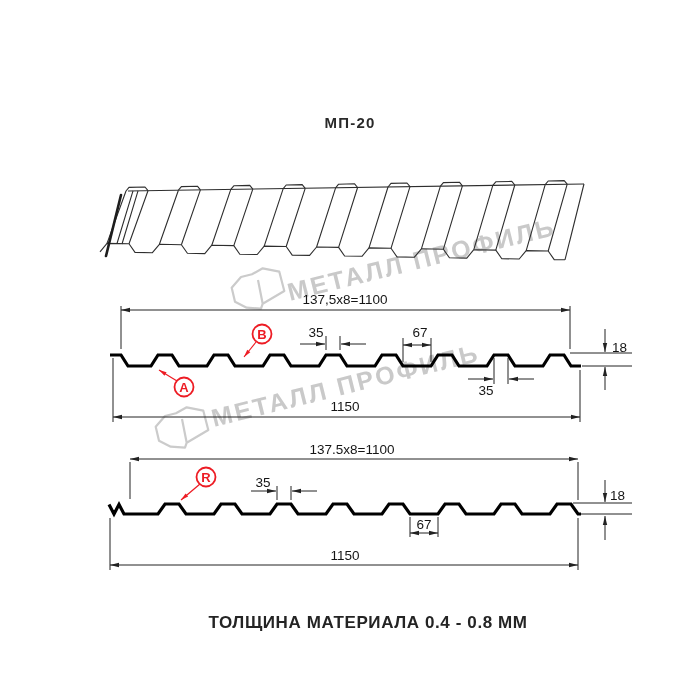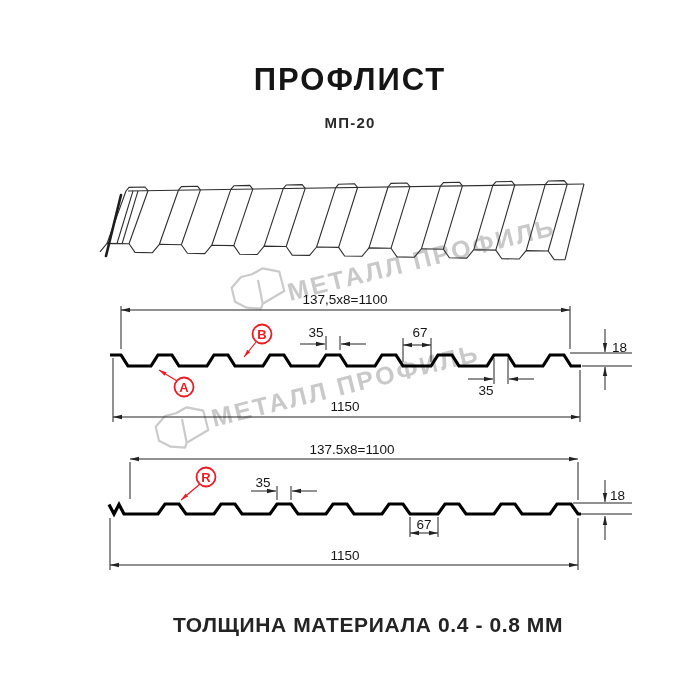--- a/index.html
+++ b/index.html
@@ -3,39 +3,38 @@
 <meta charset="utf-8">
 <style>
   html,body{margin:0;padding:0;background:#fff;}
   .page{position:relative;width:700px;height:700px;background:#ffffff;overflow:hidden;
         font-family:"Liberation Sans",sans-serif;}
   .title{position:absolute;top:62px;left:0;right:0;text-align:center;
          font-size:31px;font-weight:800;letter-spacing:2px;color:#151515;}
   .subtitle{position:absolute;top:100px;left:0;right:0;text-align:center;
          font-size:15px;font-weight:700;letter-spacing:1.2px;color:#2a2a2a;margin-top:14px;}
   .footer{position:absolute;top:613px;left:0;right:0;text-align:center;
-         font-size:21px;font-weight:600;letter-spacing:.6px;color:#242424;margin-left:36px;}
+         font-size:17px;font-weight:600;letter-spacing:.6px;color:#242424;margin-left:36px;}
   svg.canvas{position:absolute;left:0;top:0;}
   .dim{stroke:#222;stroke-width:1;fill:none;}
   .prof{stroke:#000;stroke-width:3.2;fill:none;stroke-linejoin:miter;stroke-linecap:butt;}
   .art{stroke:#2e2e2e;stroke-width:1.1;fill:none;stroke-linejoin:round;}
   .artthick{stroke:#1d1d1d;stroke-width:2.6;fill:none;stroke-linecap:round;}
   .wm{fill:#c9c9c9;font-size:25px;font-weight:700;letter-spacing:2.5px;}
   .wmlogo{stroke:#cbcbcb;stroke-width:2.2;fill:none;stroke-linejoin:round;}
   .dimtext{fill:#151515;font-size:13.5px;}
   .redc{stroke:#ed1c24;stroke-width:1.8;fill:none;}
   .redlbl{fill:#ed1c24;font-size:13px;font-weight:700;}
   .redarrow{stroke:#ed1c24;stroke-width:1.2;}
 </style>
 </head>
 <body>
 
 <div class="page">
 
-  <div class="title">ПРОФЛИСТ</div>
   <div class="subtitle">МП-20</div>
 
   <svg class="canvas" width="700" height="700" viewBox="0 0 700 700">
     <defs>
       <marker id="ah" viewBox="0 0 10 6" refX="9.5" refY="3" markerWidth="10" markerHeight="6" orient="auto-start-reverse" markerUnits="userSpaceOnUse">
         <path d="M0.5,0.8 L9.5,3 L0.5,5.2 z" fill="#222"></path>
       </marker>
       <marker id="ahr" viewBox="0 0 10 6" refX="9" refY="3" markerWidth="9" markerHeight="6" orient="auto-start-reverse" markerUnits="userSpaceOnUse">
         <path d="M0.5,0.8 L9,3 L0.5,5.2 z" fill="#ed1c24"></path>
       </marker>

